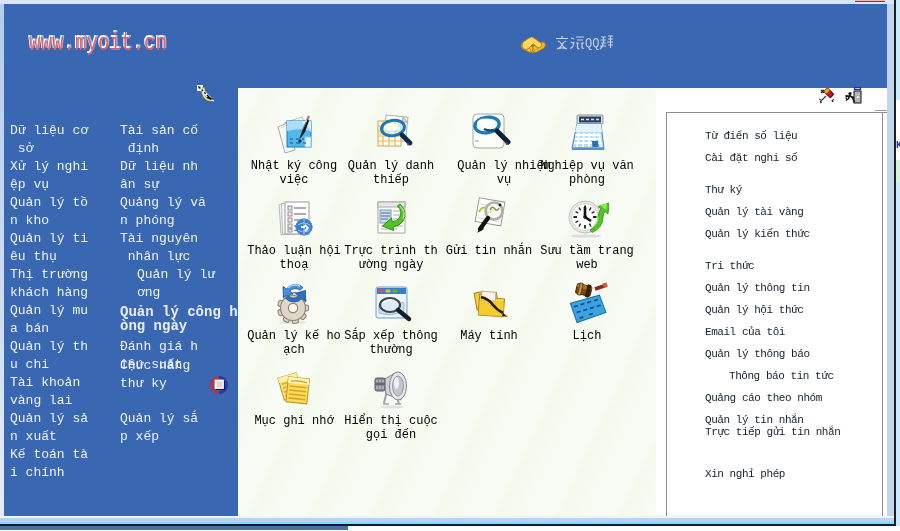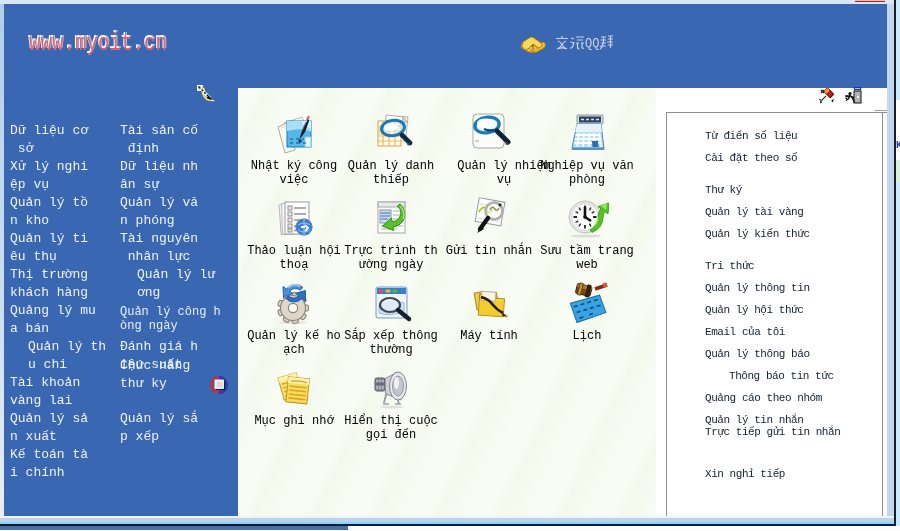--- a/index.html
+++ b/index.html
@@ -1,20 +1,20 @@
 <!DOCTYPE html>
 <html><head><meta charset="utf-8">
 <style>
 *{margin:0;padding:0;box-sizing:border-box}
 html,body{width:900px;height:531px;overflow:hidden;background:#fff;font-family:"Liberation Mono",monospace}
 .abs{position:absolute}
 #stage{position:relative;width:900px;height:531px}
 .blue{background:#3a67b1}
 .menu{color:#eef2fb;font-size:13px;line-height:18px;white-space:pre}
-.menu2{color:#e8eefb;font-size:12px;line-height:14px;white-space:pre;font-weight:normal}
+.menu2{color:#e8eefb;font-size:14px;line-height:14px;white-space:pre;font-weight:bold}
 .lbl{color:#000;font-size:12px;line-height:14px;text-align:center;white-space:pre}
 .pit{color:#15202e;font-size:11px;line-height:16px;letter-spacing:-0.45px;white-space:pre}
 </style></head>
 <body>
 <div id="stage">
 
  <div class="abs" style="left:0;top:0;width:900px;height:531px;background:#fff"></div>
  <div class="abs" style="left:0;top:0;width:900px;height:4px;background:#d9e6f6"></div>
  <div class="abs" style="left:855px;top:0;width:30px;height:2px;background:#f6b8b4;border-bottom:1px solid #8b2f2f"></div>
  <div class="abs" style="left:0;top:4px;width:4px;height:512px;background:linear-gradient(#b3cdec,#cfdef2 60%,#e8eef8)"></div>
@@ -43,62 +43,62 @@
  <div class="abs" style="left:29px;top:30px;font-size:19px;color:#e4646a;letter-spacing:0.1px;transform:scale(1,1.22);transform-origin:0 0;text-shadow:-1px -1px 0 #ffffff,1px -1px 0 rgba(255,255,255,.55)">www.myoit.cn</div>
 
  <div class="abs" id="qq" style="left:521px;top:35px;width:100px;height:20px"></div>
 
  <div class="abs" style="left:666px;top:112px;width:221px;height:1px;background:#8d8d8d"></div>
  <div class="abs" style="left:666px;top:112px;width:1px;height:404px;background:#8d8d8d"></div>
  <div class="abs" style="left:882px;top:112px;width:1px;height:404px;background:#8d8d8d"></div>
  <div class="abs" style="left:875px;top:110px;width:12px;height:1px;background:#9a9a9a"></div>
  <div id="panelitems">
       <div class="abs pit" style="left:705px;top:128px">Từ điển số liệu</div>
-      <div class="abs pit" style="left:705px;top:150px">Cài đặt theo số</div>
+      <div class="abs pit" style="left:705px;top:150px">Cài đặt nghi số</div>
       <div class="abs pit" style="left:705px;top:182px">Thư ký</div>
       <div class="abs pit" style="left:705px;top:204px">Quản lý tài vàng</div>
       <div class="abs pit" style="left:705px;top:226px">Quản lý kiến thức</div>
       <div class="abs pit" style="left:705px;top:258px">Tri thức</div>
       <div class="abs pit" style="left:705px;top:280px">Quản lý thông tin</div>
       <div class="abs pit" style="left:705px;top:302px">Quản lý hội thức</div>
       <div class="abs pit" style="left:705px;top:324px">Email của tôi</div>
       <div class="abs pit" style="left:705px;top:346px">Quản lý thông báo</div>
       <div class="abs pit" style="left:729px;top:368px">Thông báo tin tức</div>
       <div class="abs pit" style="left:705px;top:390px">Quảng cáo theo nhóm</div>
       <div class="abs pit" style="left:705px;top:412px">Quản lý tin nhắn</div>
       <div class="abs pit" style="left:705px;top:424px">Trực tiếp gửi tin nhắn</div>
-      <div class="abs pit" style="left:705px;top:466px">Xin nghỉ tiếp</div>
+      <div class="abs pit" style="left:705px;top:466px">Xin nghỉ phép</div>
     </div>
 
  <div id="sidemenu">
       <div class="abs menu" style="left:10px;top:122px">Dữ liệu cơ
 &nbsp;sở</div>
       <div class="abs menu" style="left:10px;top:158px">Xử lý nghi
 ệp vụ</div>
       <div class="abs menu" style="left:10px;top:194px">Quản lý tồ
 n kho</div>
       <div class="abs menu" style="left:10px;top:230px">Quản lý ti
 êu thụ</div>
       <div class="abs menu" style="left:10px;top:266px">Thị trường
 khách hàng</div>
-      <div class="abs menu" style="left:10px;top:302px">Quảng lý mu
+      <div class="abs menu" style="left:10px;top:302px">Quản lý mu
 a bán</div>
-      <div class="abs menu" style="left:28px;top:338px">Quản lý th
+      <div class="abs menu" style="left:10px;top:338px">Quản lý th
 u chi</div>
       <div class="abs menu" style="left:10px;top:374px">Tài khoản
 vàng lai</div>
       <div class="abs menu" style="left:10px;top:410px">Quản lý sả
 n xuất</div>
       <div class="abs menu" style="left:10px;top:446px">Kế toán tà
 i chính</div>
       <div class="abs menu" style="left:120px;top:122px">Tài sản cố
 &nbsp;định</div>
       <div class="abs menu" style="left:120px;top:158px">Dữ liệu nh
 ân sự</div>
-      <div class="abs menu" style="left:120px;top:194px">Quản lý vă
+      <div class="abs menu" style="left:120px;top:194px">Quảng lý vă
 n phóng</div>
       <div class="abs menu" style="left:120px;top:230px">Tài nguyên
 &nbsp;nhân lực</div>
       <div class="abs menu" style="left:137px;top:266px">Quản lý lư
 ơng</div>
       <div class="abs menu" style="left:120px;top:338px">Đánh giá h
 iệu suất</div>
       <div class="abs menu" style="left:120px;top:357px">Chức năng
 thư ky</div>
       <div class="abs menu" style="left:120px;top:410px">Quản lý sắ

